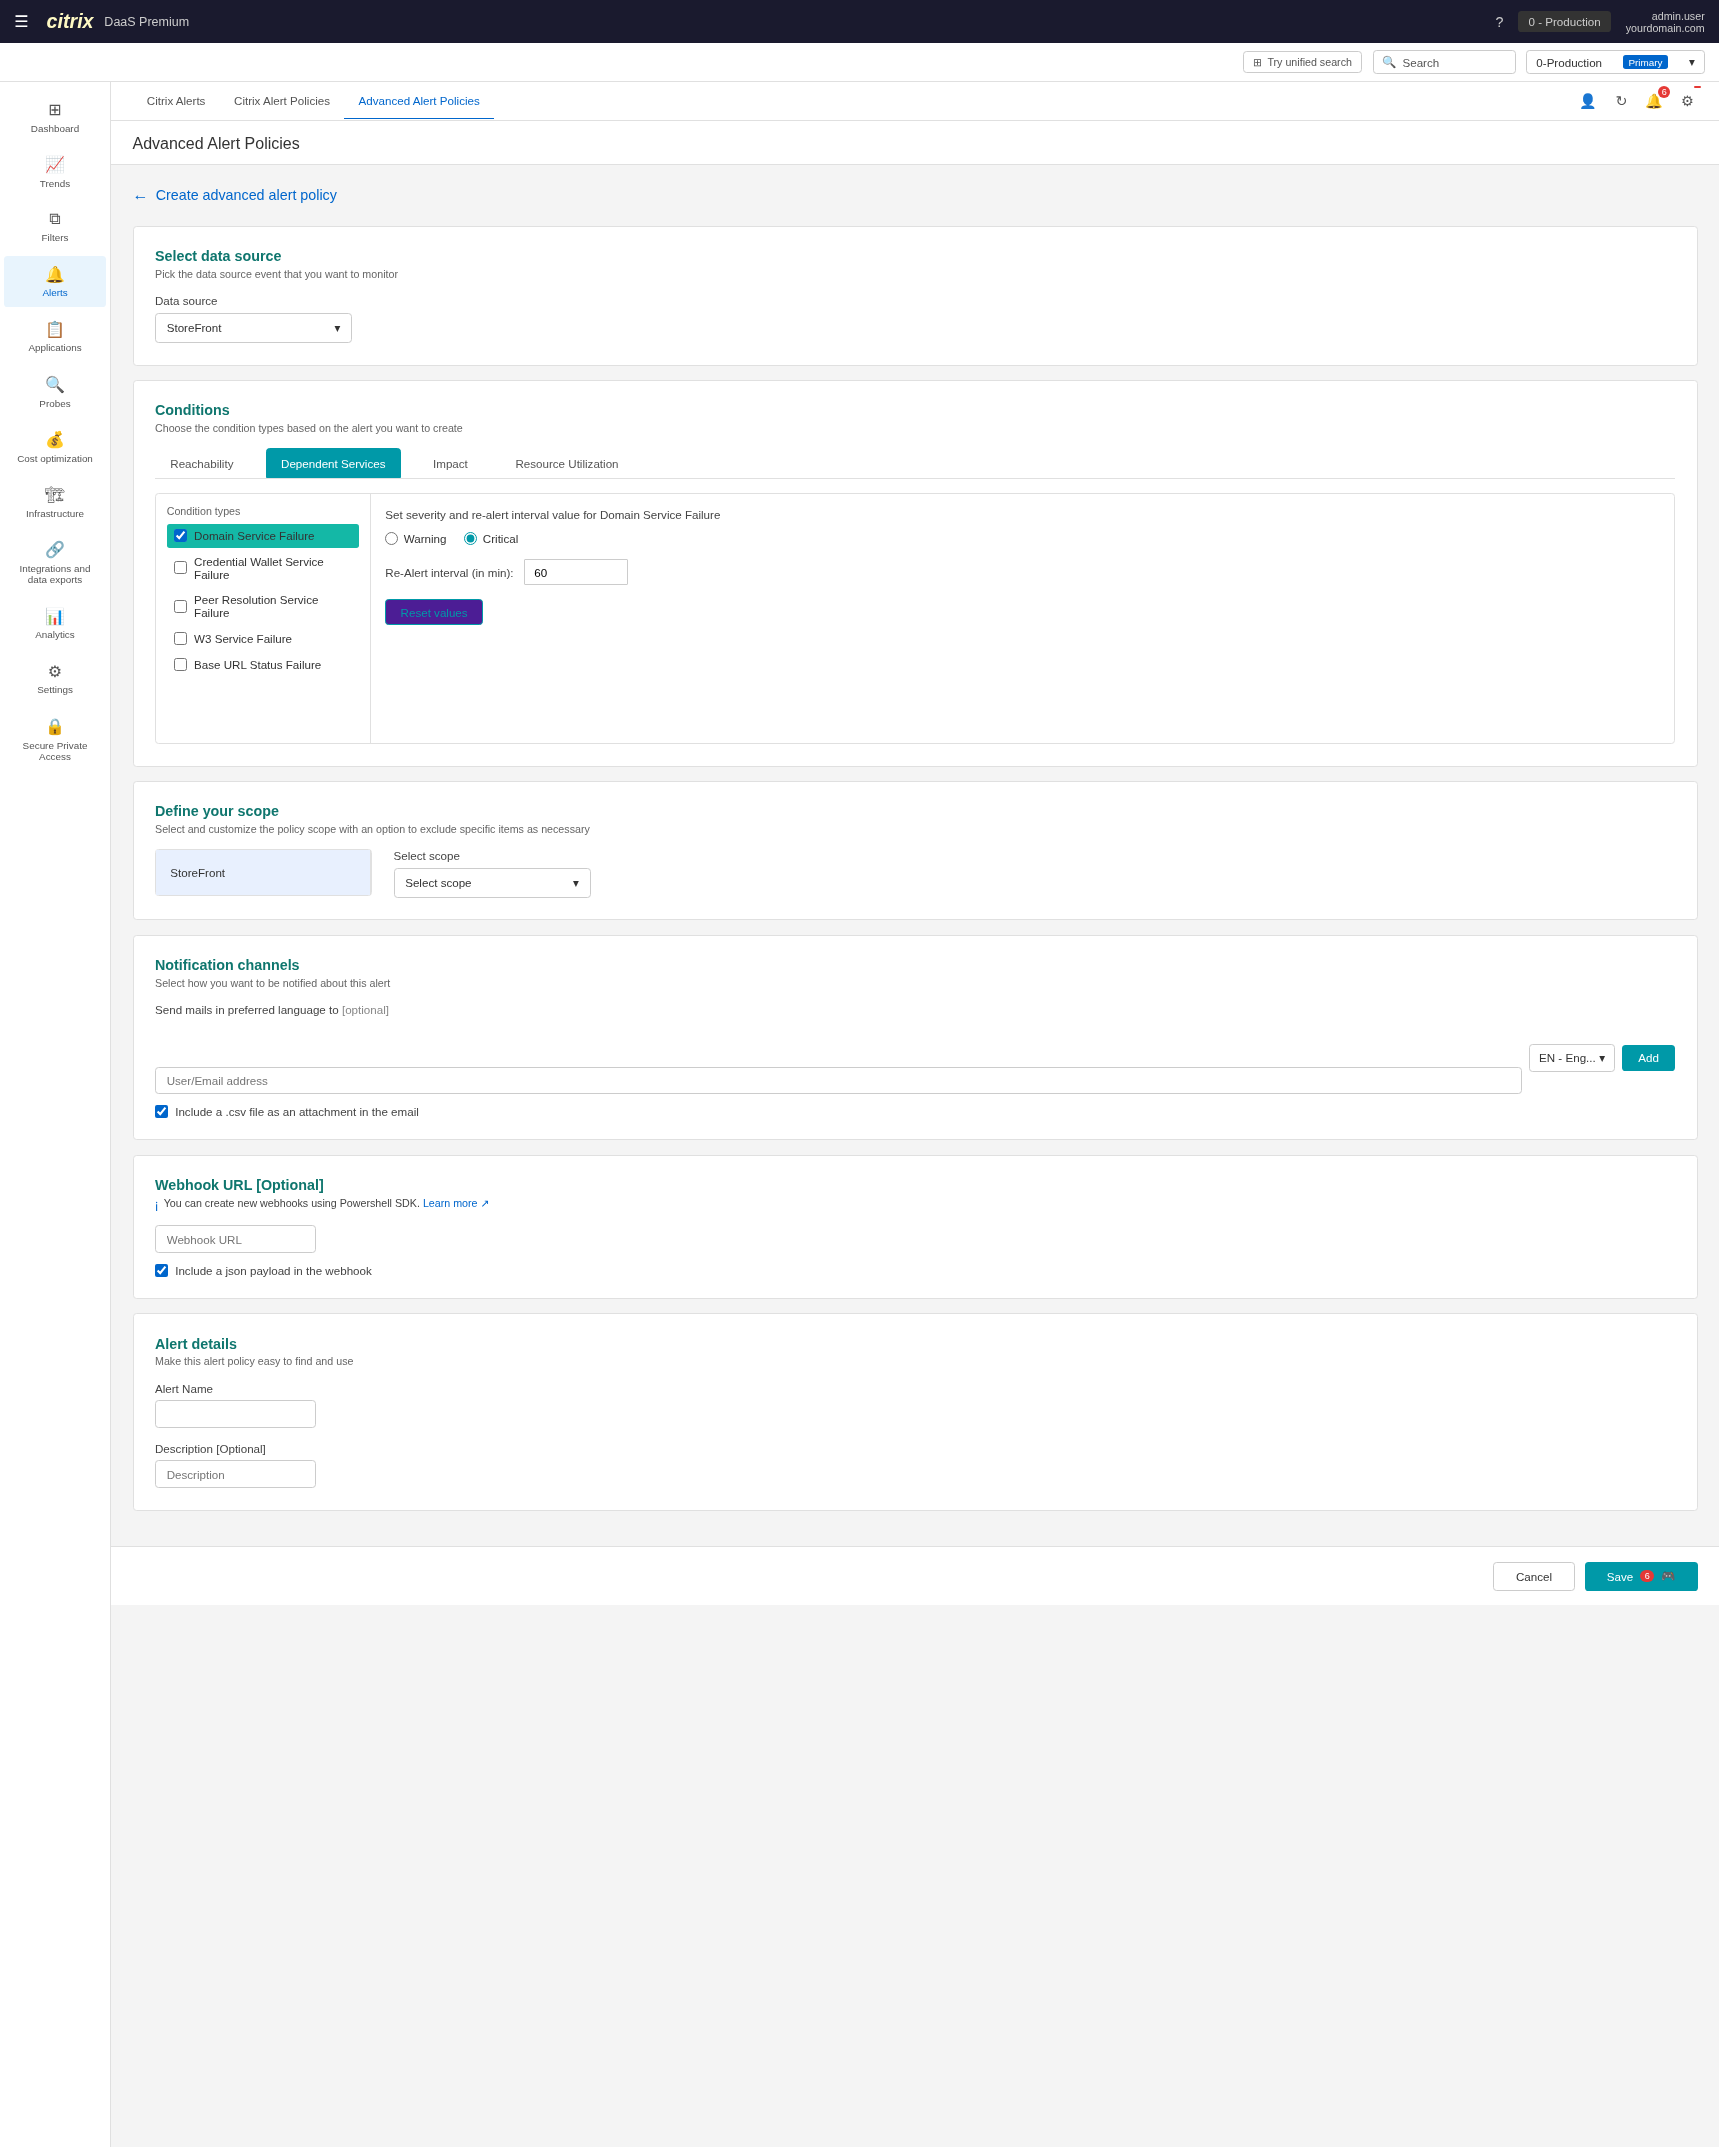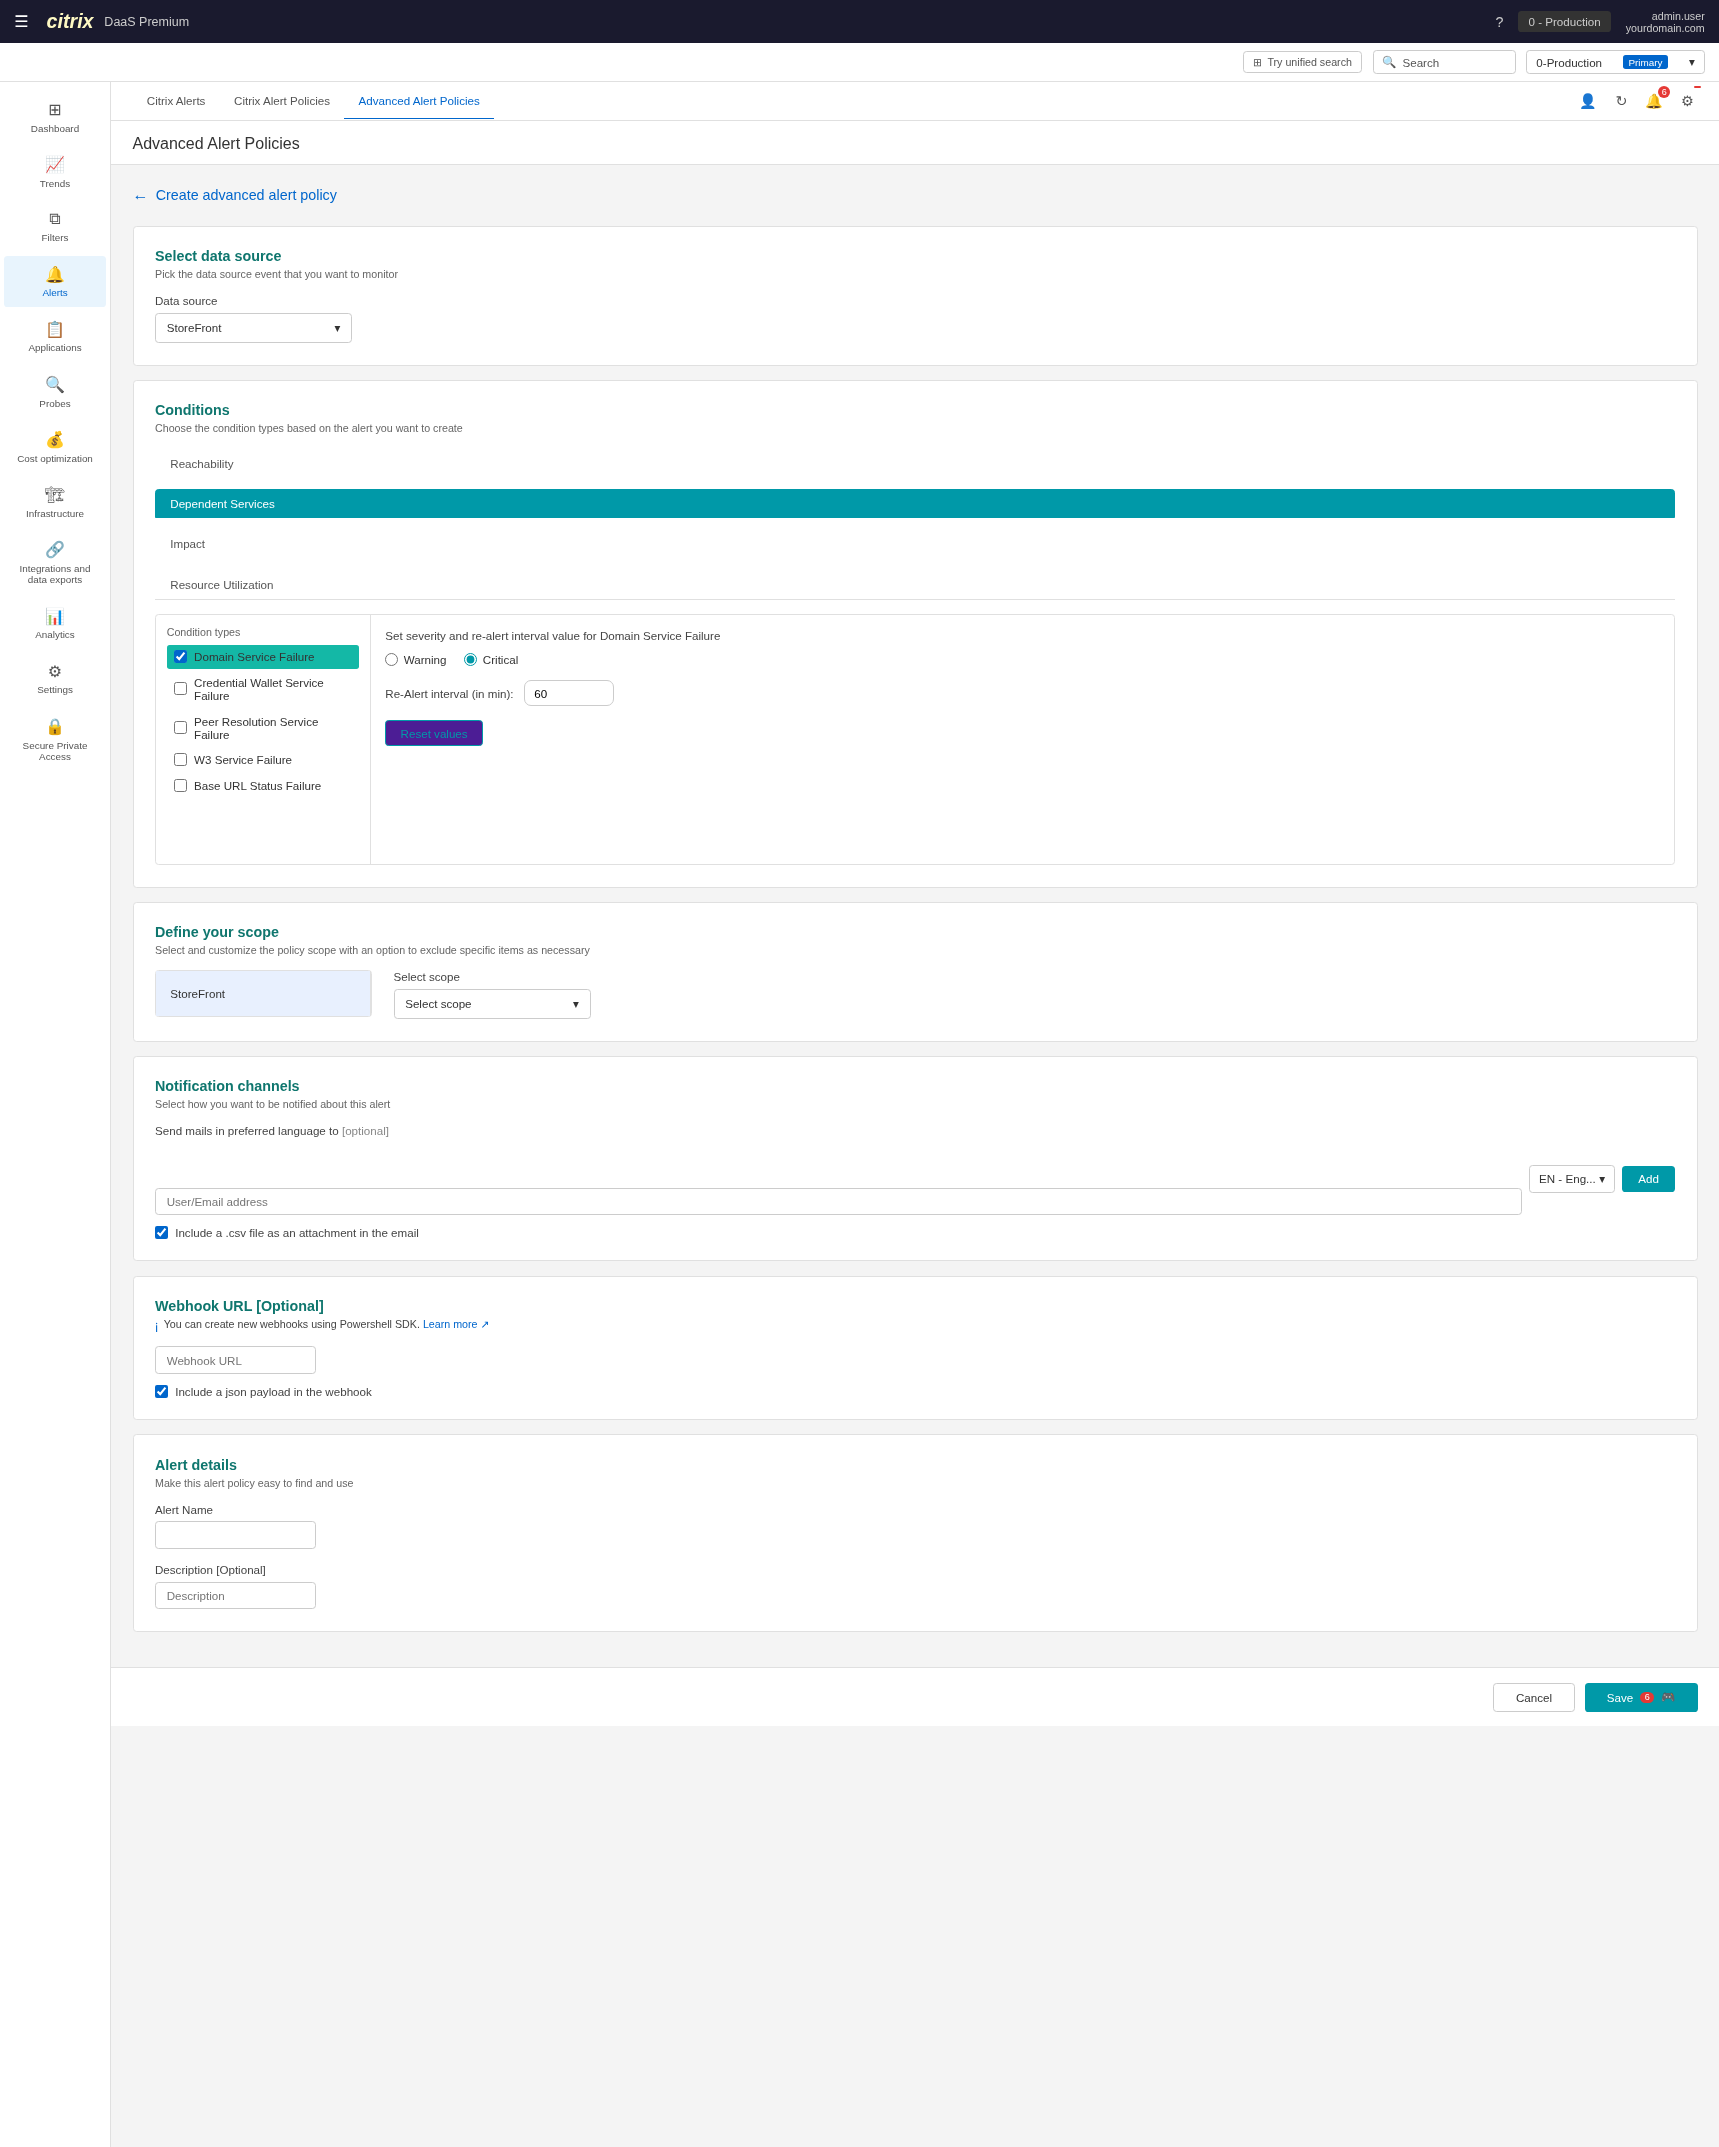--- a/index.html
+++ b/index.html
@@ -134,21 +134,21 @@
 
     .form-label { font-size: 11.6px; color: #444; margin-bottom: 5.4px; font-weight: 500; }
 
     .select-box {
       display: flex; align-items: center; justify-content: space-between;
       border: 0.9px solid #ccc; border-radius: 3.6px; padding: 7.2px 10.7px;
       width: 197px; cursor: pointer; background: #fff; font-size: 11.6px;
     }
 
     
-    .conditions-tabs { display: flex; gap: 11px; margin-bottom: 14.3px; border-bottom: 0.9px solid #e0e0e0; flex-direction: column; }
+    .conditions-tabs { display: flex; gap: 17px; margin-bottom: 14.3px; border-bottom: 0.9px solid #e0e0e0; }
     .cond-tab {
       padding: 7.2px 14.3px; cursor: pointer; font-size: 11.6px;
       border-radius: 3.6px 3.6px 0 0; color: #555; border: 0.9px solid transparent;
     }
     .cond-tab.active { background: #0099a8; color: white; border-color: #0099a8; }
 
     .conditions-body {
       display: flex;
       border: 0.9px solid #e0e0e0;
       border-radius: 3.6px;
@@ -175,22 +175,22 @@
     .cond-type-item input[type="checkbox"] { accent-color: #0066cc; }
 
     .severity-label { font-size: 11.6px; color: #444; margin-bottom: 10.7px; }
     .radio-group { display: flex; gap: 18px; margin-bottom: 14.3px; }
     .radio-item { display: flex; align-items: center; gap: 5.4px; font-size: 11.6px; cursor: pointer; }
     .radio-item input[type="radio"] { accent-color: #0099a8; }
 
     .interval-group { display: flex; align-items: center; gap: 10.7px; margin-bottom: 14.3px; }
     .interval-label { font-size: 11.6px; color: #444; }
     .interval-input {
-      border: 0.9px solid #ccc; border-radius: 7px; padding: 5.4px 9px;
-      font-size: 11.6px; width: 90px;
+      border: 0.9px solid #ccc; border-radius: 1px; padding: 5.4px 9px;
+      font-size: 11.6px; width: 104px;
     }
 
     .reset-btn {
       border: 0.9px solid #0099a8; color: #0099a8; background: #4c1d95;
       padding: 5.4px 14.3px; border-radius: 3.6px; cursor: pointer; font-size: 11.6px;
     }
 
     
     .scope-body { display: flex; gap: 0; border: 0.9px solid #e0e0e0; border-radius: 3.6px; }
     .scope-left { width: 215px; background: #e8f0fe; padding: 10.7px 14.3px; border-right: 0.9px solid #e0e0e0; }

